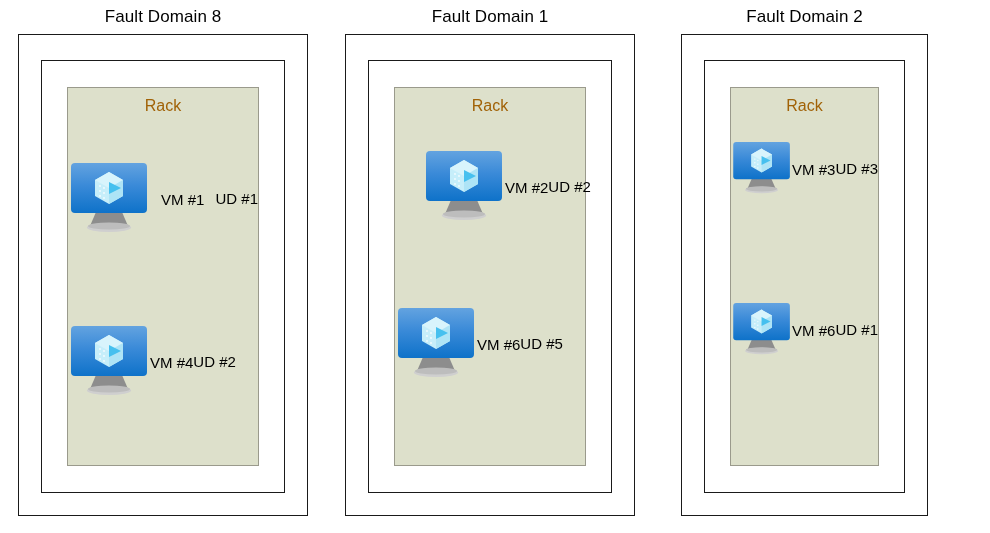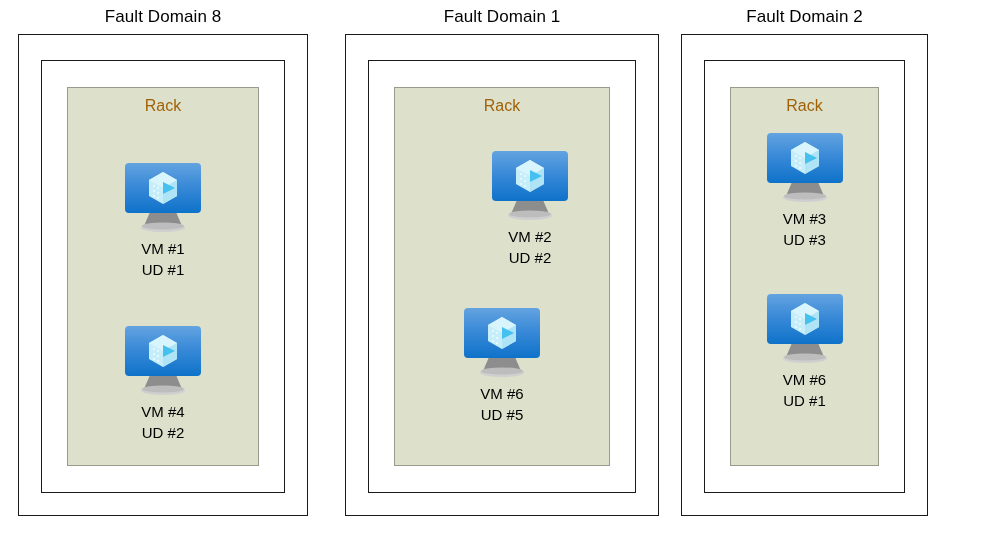--- a/index.html
+++ b/index.html
@@ -97,21 +97,21 @@
     width: 100%;
     top: 0;
     height: 100%;
   }
 
   .vm {
     position: absolute;
     left: 0;
     width: 100%;
     display: flex;
-    flex-direction: column;
+    flex-direction: row;
     align-items: center;
   }
 
   .vm-icon {
     width: 82px;
     height: 76px;
     display: block;
   }
 
   .vm-label {
@@ -199,21 +199,21 @@
               <div class="vm-label first">VM #4</div>
               <div class="vm-label">UD #2</div>
             </div>
 
           </div>
         </div>
       </div>
     </div>
   </div>
 
-  <div class="fd-column" style="left:345px; width:314px;">
+  <div class="fd-column" style="left:345px; width:290px;">
     <div class="fd-title">Fault Domain 1</div>
     <div class="fd-outer">
       <div class="fd-middle">
         <div class="rack">
           <div class="rack-label">Rack</div>
           <div class="vm-list">
 
             <div class="vm" style="top:60px;padding-left:28px;">
               <svg class="vm-icon" viewBox="0 0 82 76">
                 <defs>

